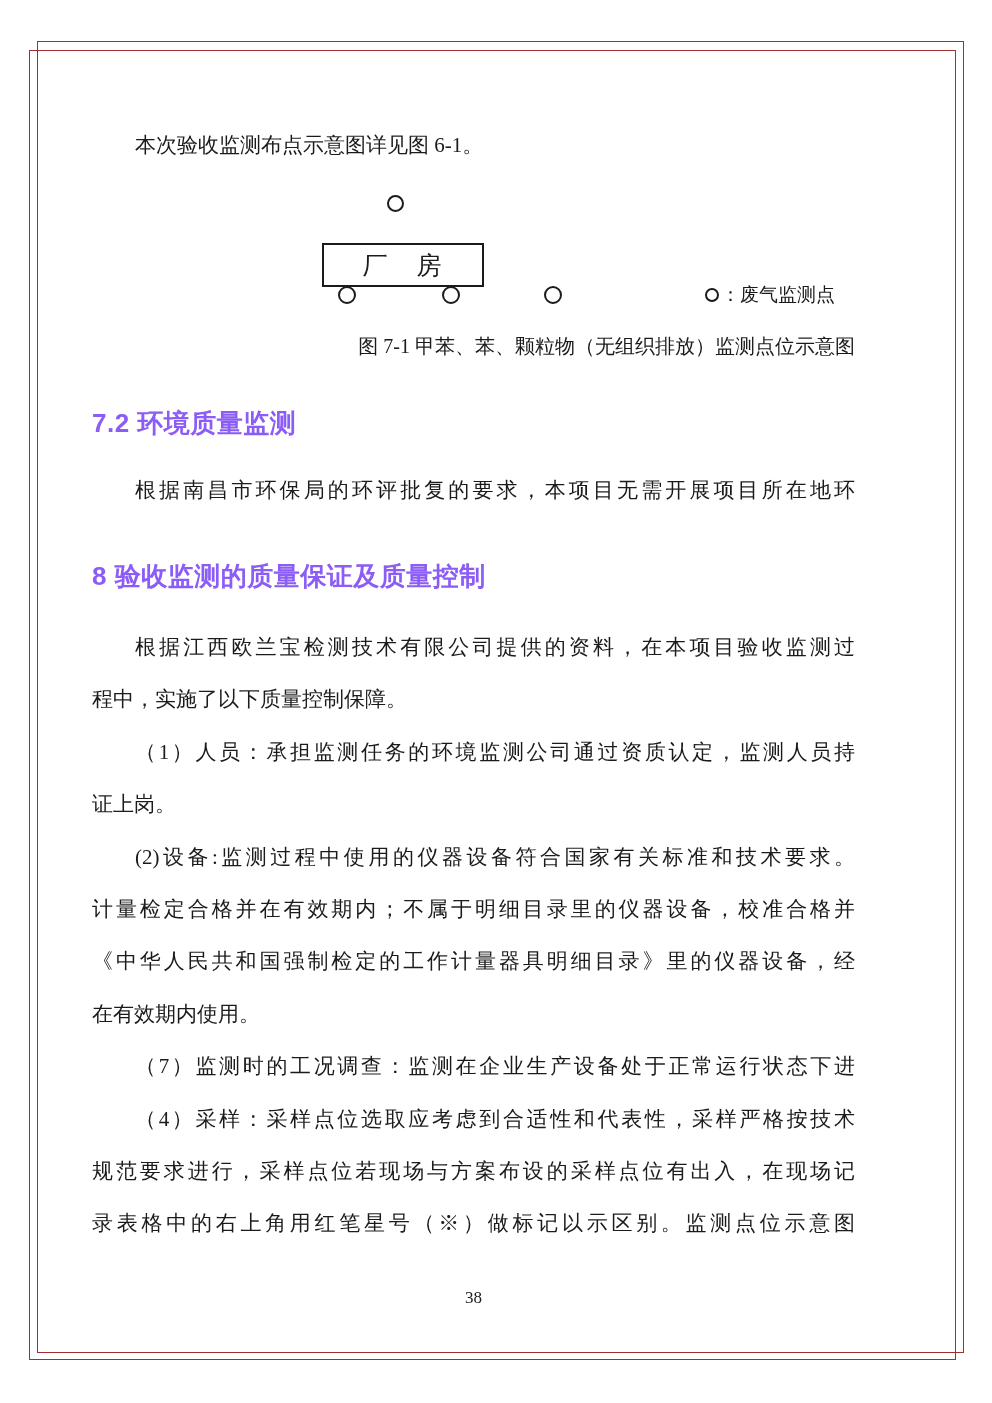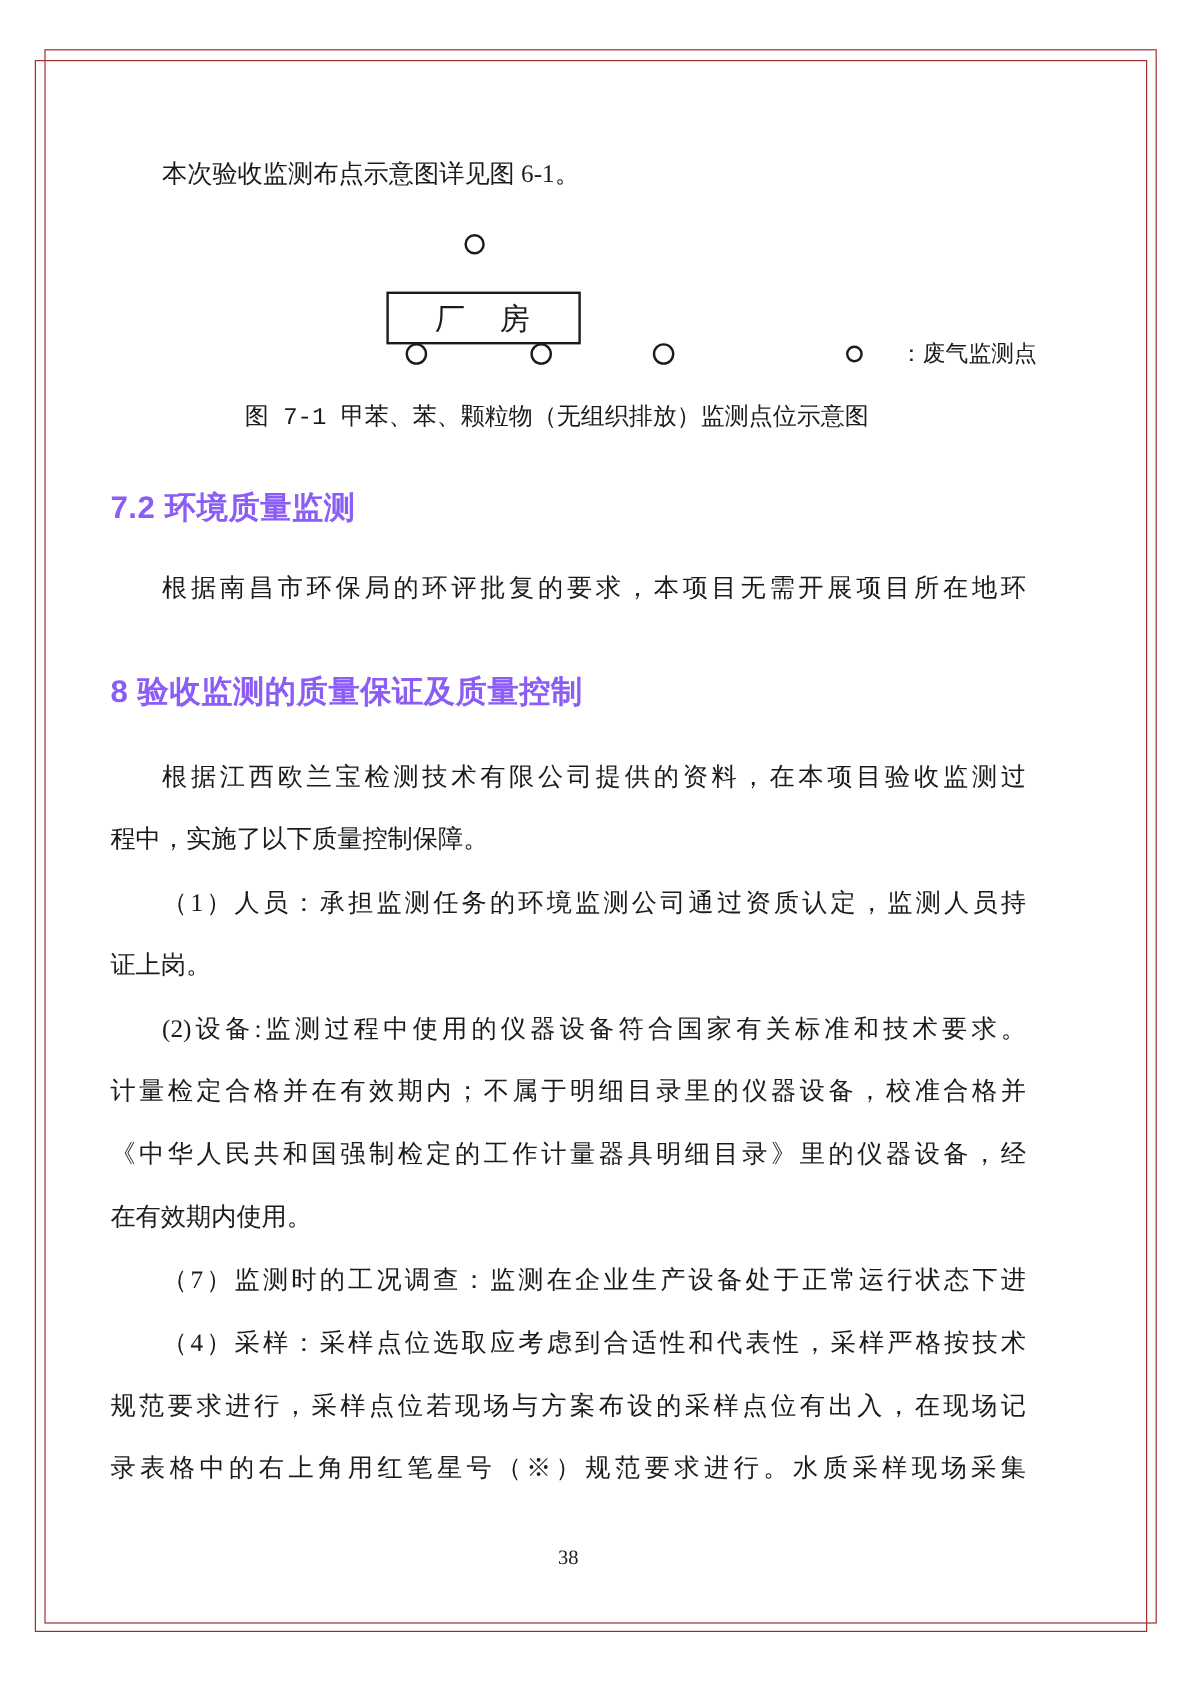--- a/index.html
+++ b/index.html
@@ -42,34 +42,33 @@
   .c-top { left: 387px; top: 10px;  width: 17px; height: 17px; }
   .c-b1  { left: 338px; top: 101px; width: 18px; height: 18px; }
   .c-b2  { left: 442px; top: 101px; width: 18px; height: 18px; }
   .c-b3  { left: 544px; top: 101px; width: 18px; height: 18px; }
   .building {
     position: absolute; left: 322px; top: 58px; width: 162px; height: 44px;
     border: 2px solid #1b1b1b;
     display: flex; align-items: center; justify-content: center;
     font-size: 25px; letter-spacing: 2px;
   }
-  .legend { position: absolute; left: 705px; top: 99px; height: 22px; display: flex; align-items: center; gap: 29px; }
+  .legend { position: absolute; left: 705px; top: 99px; height: 22px; display: flex; align-items: center; }
   .legend-circ {
     display: inline-block; width: 14px; height: 14px;
     border: 2px solid #1b1b1b; border-radius: 50%; background: #fff;
     margin-right: 2px;
   }
   .legend-text { font-size: 19px; }
 
   .caption {
     position: absolute; left: 92px; top: 333px; width: 763px;
     padding-left: 112px;
-    text-align: left;
+    text-align: right;
     font-size: 20px;
-    font-family: Liberation Mono, monospace;
   }
 
   .heading {
     position: absolute; left: 92px; width: 763px;
     font-family: "Liberation Sans", "DejaVu Sans", sans-serif;
     font-weight: 700;
     font-size: 26px;
     color: #8b5cf6;
     letter-spacing: 0.5px;
   }
@@ -126,18 +125,18 @@
     <div class="l">程中，实施了以下质量控制保障。</div>
     <div class="l ind full">（1）人员：承担监测任务的环境监测公司通过资质认定，监测人员持</div>
     <div class="l">证上岗。</div>
     <div class="l ind full">(2)设备:监测过程中使用的仪器设备符合国家有关标准和技术要求。</div>
     <div class="l full">计量检定合格并在有效期内；不属于明细目录里的仪器设备，校准合格并</div>
     <div class="l full">《中华人民共和国强制检定的工作计量器具明细目录》里的仪器设备，经</div>
     <div class="l">在有效期内使用。</div>
     <div class="l ind full">（7）监测时的工况调查：监测在企业生产设备处于正常运行状态下进</div>
     <div class="l ind full">（4）采样：采样点位选取应考虑到合适性和代表性，采样严格按技术</div>
     <div class="l full">规范要求进行，采样点位若现场与方案布设的采样点位有出入，在现场记</div>
-    <div class="l full">录表格中的右上角用红笔星号（※）规范要求进行。水质采样现场采集</div>
+    <div class="l full">录表格中的右上角用红笔星号（※）做标记以示区别。监测点位示意图</div>
   </div>
 
   <div class="pagenum">38</div>
 
 </div>
 
 </body></html>

